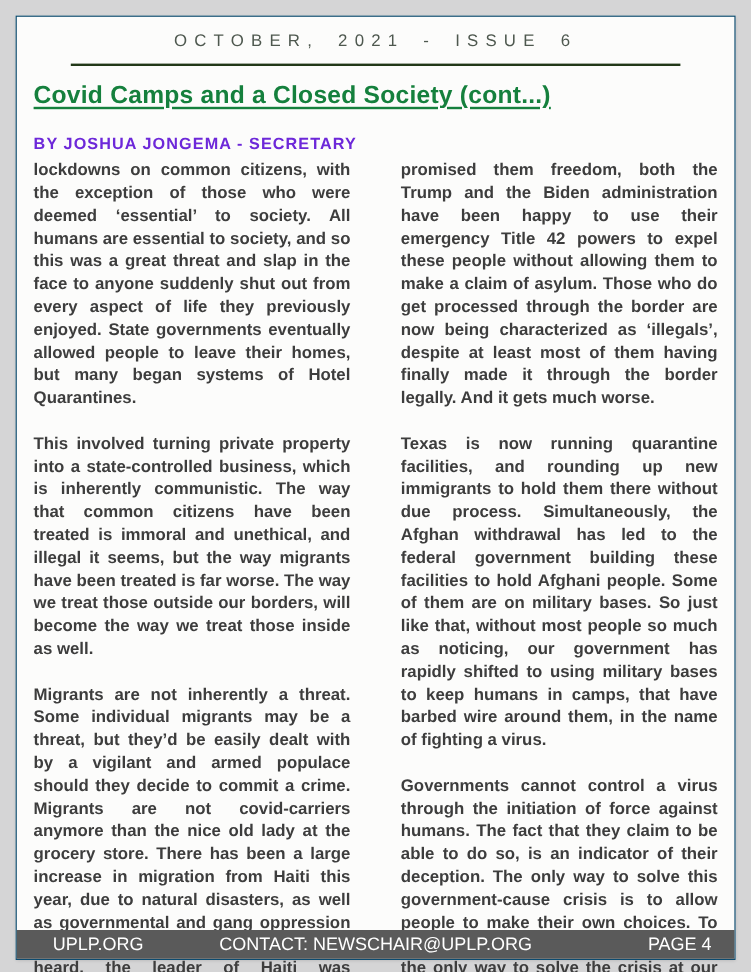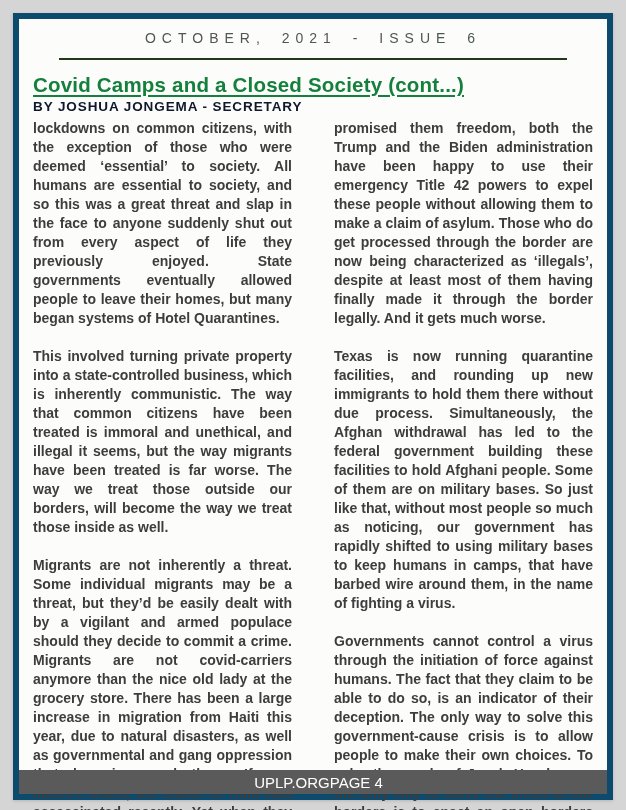--- a/index.html
+++ b/index.html
@@ -11,21 +11,21 @@
     font-family: "Liberation Sans", "DejaVu Sans", sans-serif;
     overflow: hidden;
   }
   .page {
     position: absolute;
     left: 13px;
     top: 13px;
     width: 600px;
     height: 787px;
     background: #fcfcfb;
-    border: 6px solid #0c4a6e;
+    border: 1px solid #0c4a6e;
     box-sizing: border-box;
     box-shadow: 0 1px 3px rgba(0,0,0,0.15);
   }
   .masthead {
     margin-top: 11px;
     text-align: center;
     font-size: 14px;
     letter-spacing: 6px;
     word-spacing: 6px;
     color: #4e584f;
@@ -43,24 +43,24 @@
     margin-top: 13px;
     font-size: 20.5px;
     font-weight: bold;
     color: #15803d;
     text-decoration: underline;
     text-decoration-thickness: 2px;
     text-underline-offset: 3px;
     letter-spacing: 0.2px;
   }
   .article-byline {
-    margin-top: 2px;
+    margin-top: 20px;
     font-size: 13.5px;
     font-weight: bold;
-    color: #0f172a;
+    color: #6d28d9;
     letter-spacing: 0.9px;
   }
   .columns {
     display: flex;
     gap: 42px;
     margin-top: 5px;
     font-weight: bold;
   }
   .col {
     flex: 1;
@@ -77,21 +77,21 @@
     position: absolute;
     left: 0;
     right: 0;
     bottom: 0;
     height: 24px;
     background: #5a5a5a;
     color: #ffffff;
     font-size: 15px;
     display: flex;
     align-items: center;
-    justify-content: center;
+    justify-content: space-between;
     padding: 0 19px;
   }
   .footer-contact {
     position: absolute;
     left: 0;
     right: 0;
     text-align: center;
   }
   .footer-site, .footer-page { position: relative; z-index: 1; }
   .footer-site { margin-left: 11px; }
@@ -119,16 +119,17 @@
       <div class="col">
         <p>promised them freedom, both the Trump and the Biden administration have been happy to use their emergency Title 42 powers to expel these people without allowing them to make a claim of asylum. Those who do get processed through the border are now being characterized as ‘illegals’, despite at least most of them having finally made it through the border legally. And it gets much worse.</p>
         <p>Texas is now running quarantine facilities, and rounding up new immigrants to hold them there without due process. Simultaneously, the Afghan withdrawal has led to the federal government building these facilities to hold Afghani people. Some of them are on military bases. So just like that, without most people so much as noticing, our government has rapidly shifted to using military bases to keep humans in camps, that have barbed wire around them, in the name of fighting a virus.</p>
         <p>Governments cannot control a virus through the initiation of force against humans. The fact that they claim to be able to do so, is an indicator of their deception. The only way to solve this government-cause crisis is to allow people to make their own choices. To echo the words of Jacob Hornberger, the only way to solve the crisis at our borders is to enact an open borders policy.</p>
       </div>
     </div>
   </div>
 
   <div class="footer">
     <span class="footer-site">UPLP.ORG</span>
+    <span class="footer-contact">CONTACT: NEWSCHAIR@UPLP.ORG</span>
     <span class="footer-page">PAGE 4</span>
   </div>
 
 </div>
 
 </body></html>

